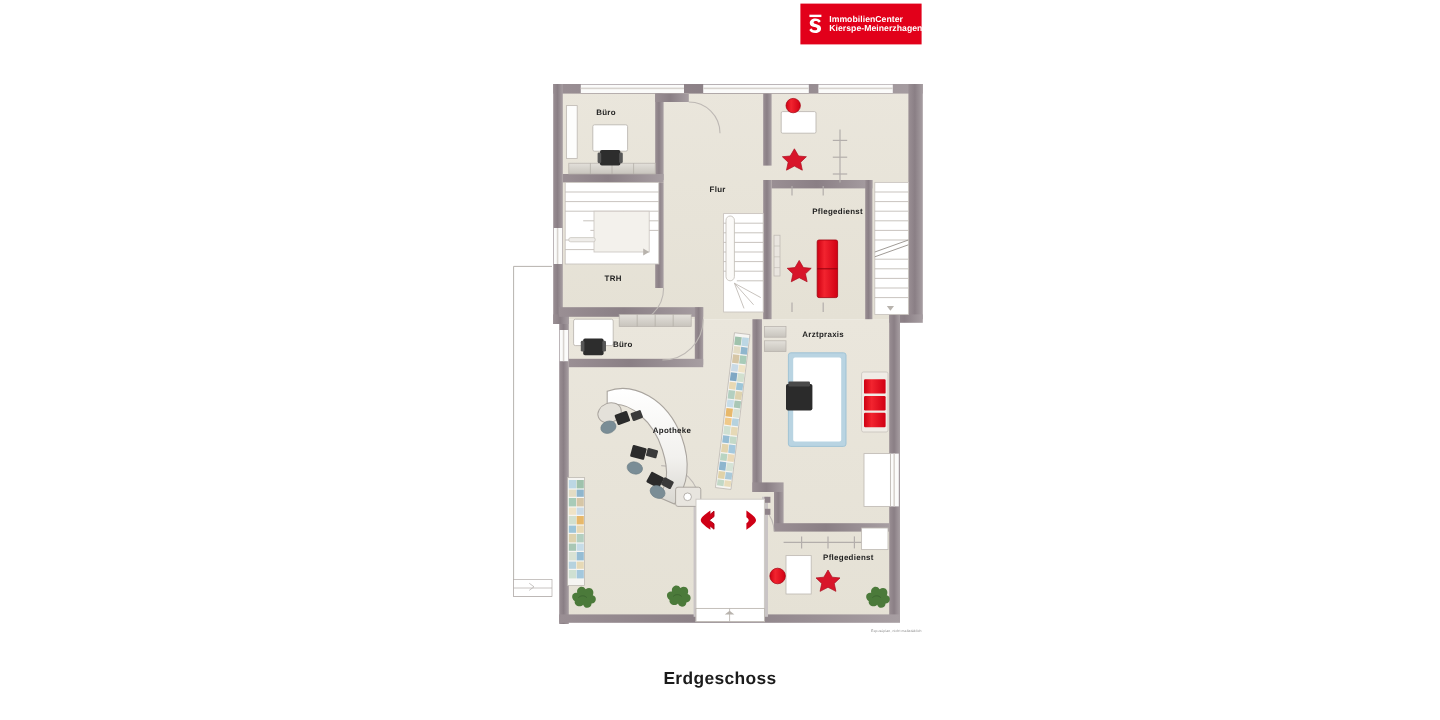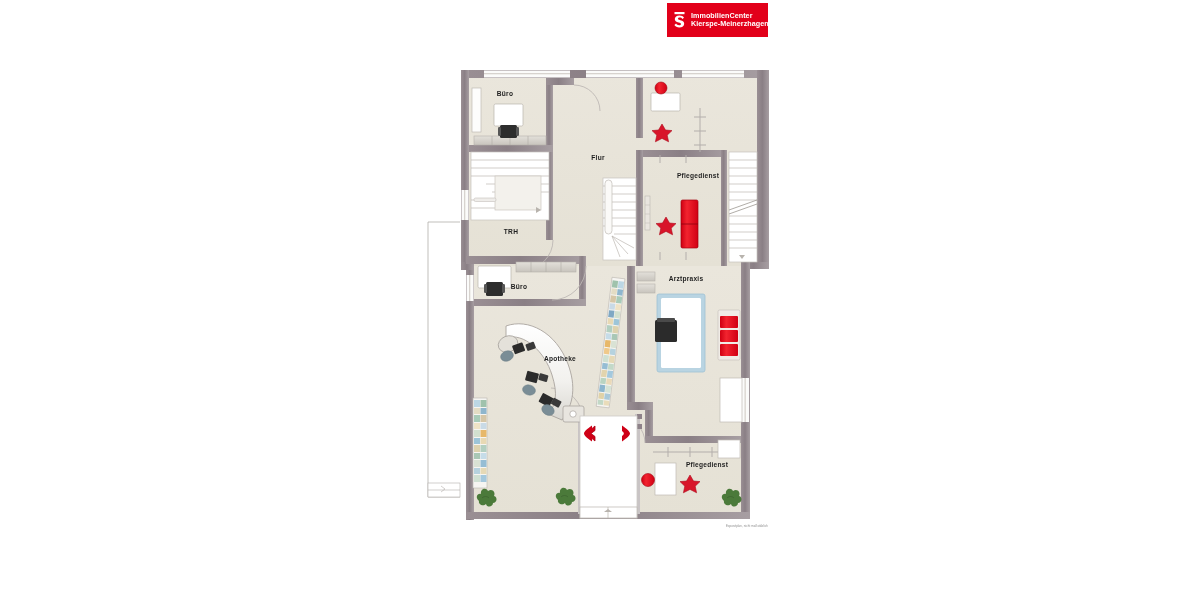--- a/index.html
+++ b/index.html
@@ -564,14 +564,15 @@
       <text class="room-label" x="686" y="281" text-anchor="middle">Arztpraxis</text>
       <text class="room-label" x="560" y="361" text-anchor="middle">Apotheke</text>
       <text class="room-label" x="707" y="467" text-anchor="middle">Pflegedienst</text>
     </g>
 
     <text class="disclaimer-text" x="768" y="527" text-anchor="end">Exposéplan, nicht maßstäblich</text>
 
   </svg>
   </div>
 
+  <div id="floor-caption">Erdgeschoss</div>
 
 </div>
 
 </body></html>

